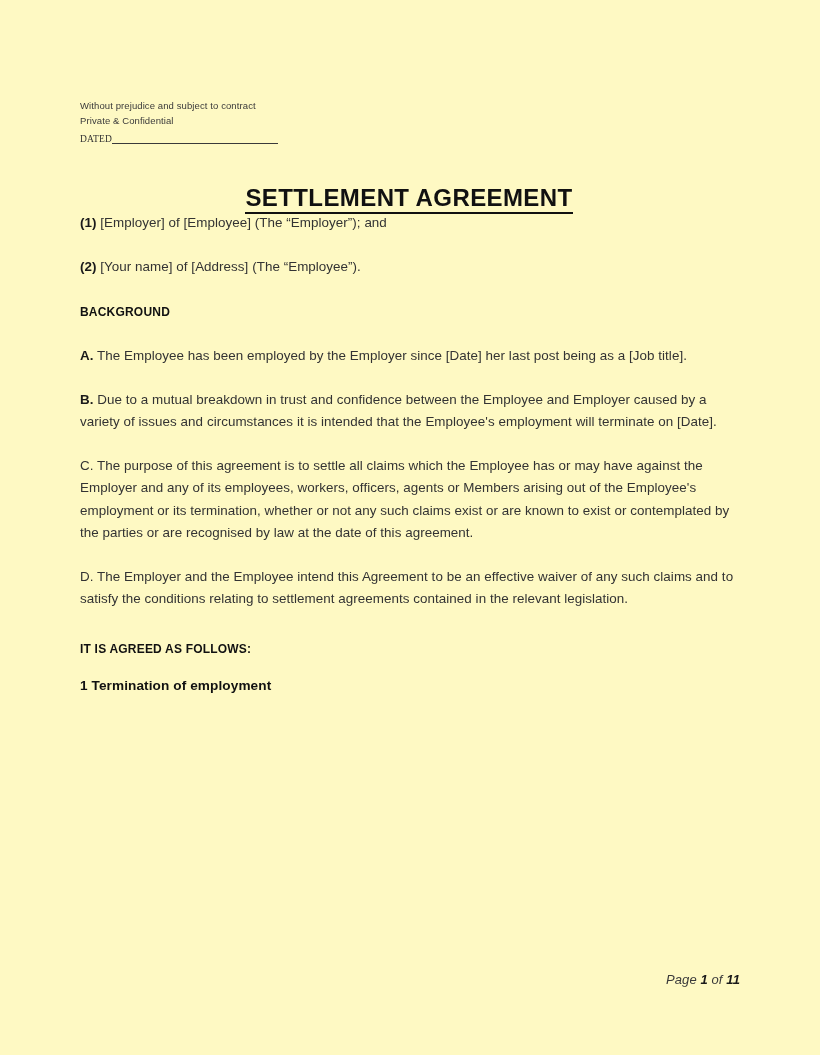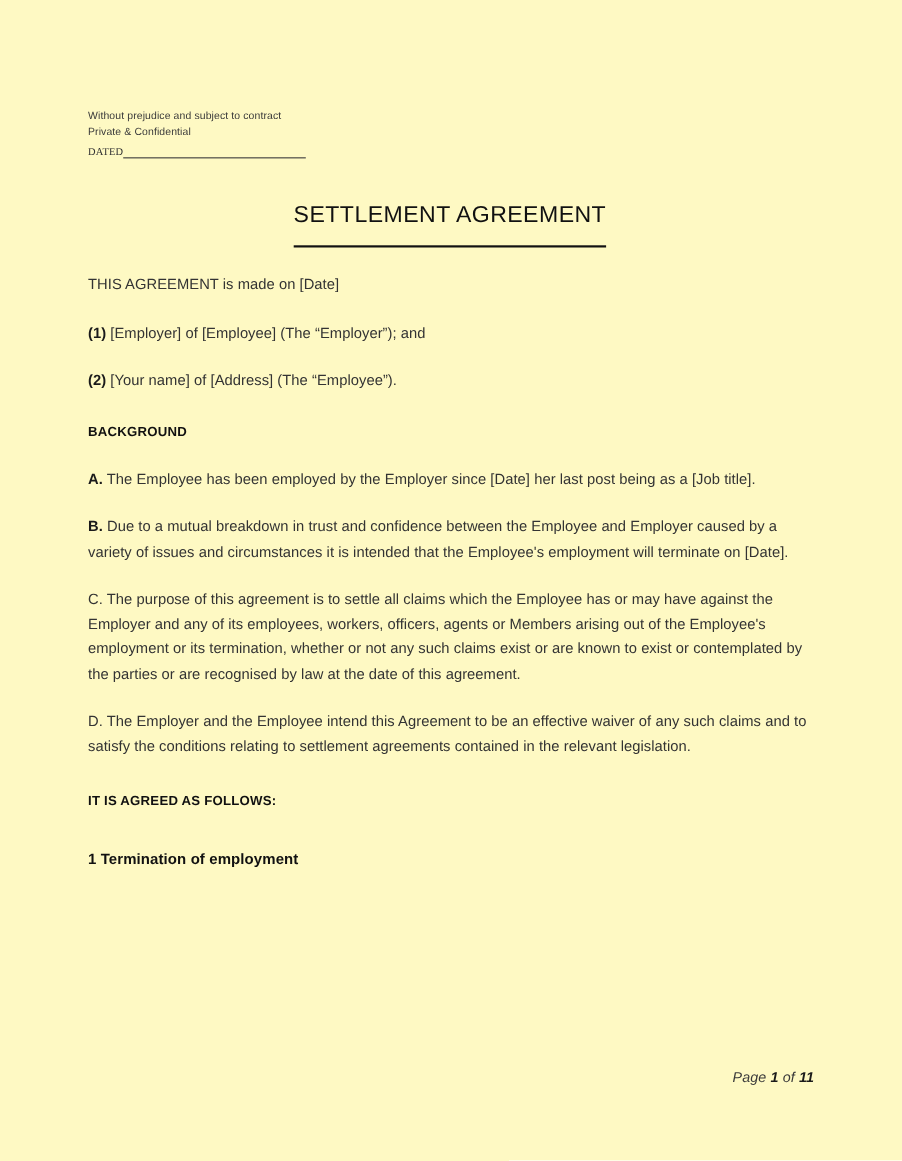--- a/index.html
+++ b/index.html
@@ -63,25 +63,25 @@
   }
 
   
   .doc-title {
     text-align: center;
     margin-top: 40px;
     margin-bottom: 0;
   }
 
   .doc-title span {
-    font-size: 21px;
-    font-weight: normal;
+    font-size: 24px;
+    font-weight: bold;
     letter-spacing: 0.4px;
     border-bottom: 2.6px solid #111111;
-    padding-bottom: 16px;
+    padding-bottom: 1px;
     color: #111111;
   }
 
   
   .para {
     font-size: 13.4px;
     line-height: 22.5px;
     margin: 0;
     color: #333333;
     letter-spacing: 0.05px;
@@ -104,21 +104,21 @@
     font-size: 13.6px;
     font-weight: bold;
     color: #111111;
     letter-spacing: 0.1px;
     margin: 0;
   }
 
   .gap-before-background { margin-top: 27px; }
   .gap-after-background  { margin-top: 26px; }
   .gap-before-agreed     { margin-top: 31px; }
-  .gap-before-clause     { margin-top: 38px; }
+  .gap-before-clause     { margin-top: 22px; }
 
   
   .footer {
     position: absolute;
     right: 80px;
     top: 972px;
     font-size: 13px;
     color: #3a3a3a;
     letter-spacing: 0.1px;
     font-style: italic;
@@ -140,21 +140,20 @@
 
     <div class="dated-row">
       <span class="dated-label">DATED</span>
       <span class="dated-rule"></span>
     </div>
 
     <div class="doc-title">
       <span>SETTLEMENT AGREEMENT</span>
     </div>
 
-    <p class="para" style="margin-top:40px;">THIS AGREEMENT is made on [Date]</p>
 
 
     <p class="para">
       <span class="marker-bold">(1)</span><span> [Employer] of [Employee] (The “Employer”); and</span>
     </p>
 
     <p class="para">
       <span class="marker-bold">(2)</span><span> [Your name] of [Address] (The “Employee”).</span>
     </p>
 

